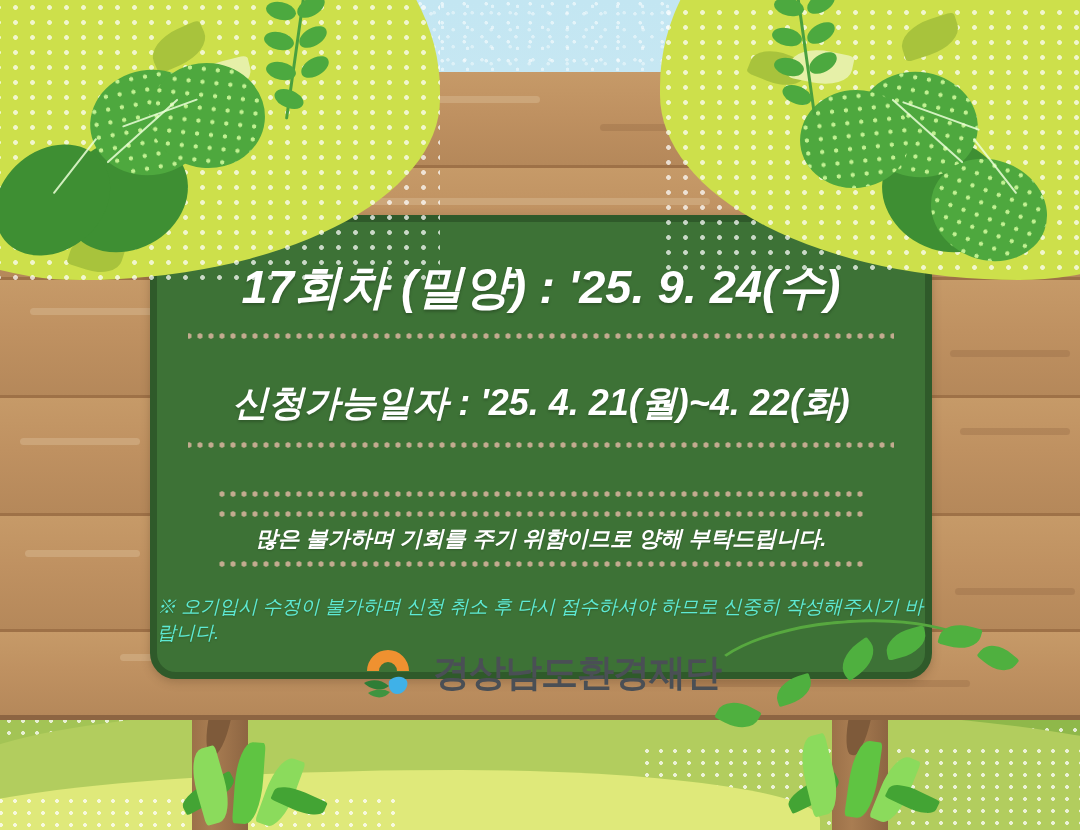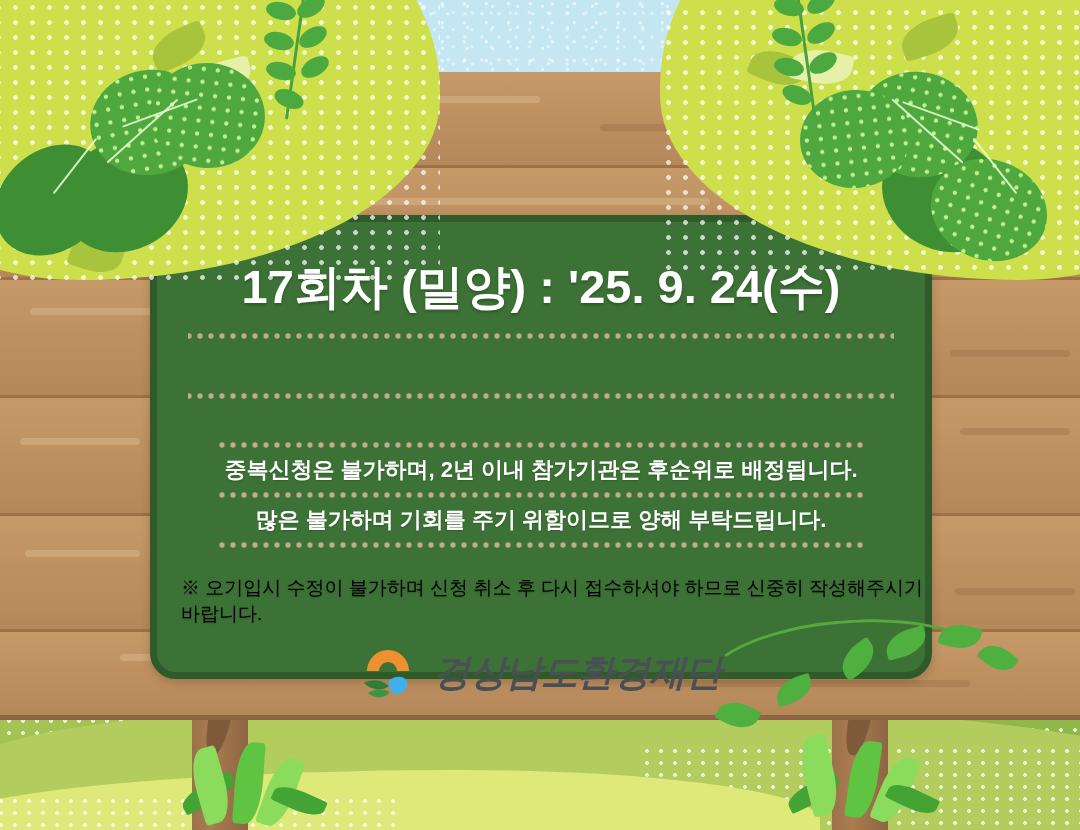--- a/index.html
+++ b/index.html
@@ -110,20 +110,21 @@
 
   
   .panel {
     position:absolute; left:150px; top:215px; width:782px; height:464px;
     background:#3d7236;
     border:7px solid #2f5a2a;
     border-radius:26px;
     box-shadow:0 3px 10px rgba(60,40,20,.25);
     display:flex; flex-direction:column; align-items:center;
     padding-top:22px;
+    font-style:italic;
   }
 
   
   .title {
     position:absolute; left:0; top:112px; width:1080px; text-align:center;
     font-size:52px; font-weight:bold; letter-spacing:1px;
     color:#f7eedb;
     text-shadow:
       -3px -3px 0 #8b6239, 3px -3px 0 #8b6239, -3px 3px 0 #8b6239, 3px 3px 0 #8b6239,
       -4px 0 0 #8b6239, 4px 0 0 #8b6239, 0 -4px 0 #8b6239, 0 4px 0 #8b6239,
@@ -139,42 +140,41 @@
   }
   .head2 {
     font-size:36px; font-weight:bold; color:#ffffff;
     text-shadow:0 2px 3px rgba(0,0,0,.22);
   }
   .body-line {
     font-size:22px; font-weight:bold; color:#ffffff;
     text-shadow:0 1px 2px rgba(0,0,0,.2);
   }
   .note {
-    font-size:19px; color:#000000; font-weight:normal;
+    font-size:19px; color:#5eead4; font-weight:normal;
     text-shadow:0 1px 2px rgba(0,0,0,.2);
-    padding-left:24px;
   }
 
   .dotline {
     width:706px; height:6px; margin:14px 0;
     background-image:radial-gradient(circle, #c3ab8f 0 2.4px, transparent 3px);
     background-size:11px 6px; background-repeat:repeat-x;
     background-position:center;
   }
   .dotline.short { width:646px; }
   .dotline.tight { margin:7px 0; }
 
   .sp-a { height:26px; }
   .sp-b { height:22px; }
   .sp-c { height:20px; }
 
   
   .logo-row {
     position:absolute; left:0; top:645px; width:1080px;
-    display:flex; align-items:center; justify-content:center; gap:16px; z-index:7;font-style:italic;
+    display:flex; align-items:center; justify-content:center; gap:16px; z-index:7;
   }
   .logo-mark { position:relative; width:58px; height:56px; }
   .logo-name {
     font-size:37px; font-weight:bold; color:#4a4f55; letter-spacing:-1px;
   }
 
   
   .canopy {
     position:absolute; background:#cde04b; z-index:4;
   }
@@ -301,24 +301,24 @@
       <div class="grain" style="left:120px; top:22px; width:460px;"></div>
       <div class="grain d" style="left:640px; top:48px; width:330px;"></div>
     </div>
   </div>
 
 
   <div class="panel">
     <div class="head1">17회차 (밀양) : '25. 9. 24(수)</div>
     <div class="dotline"></div>
     <div class="sp-a"></div>
+    <div class="head2">신청가능일자 : '25. 4. 21(월)~4. 22(화)</div>
     <div class="dotline"></div>
     <div class="sp-b"></div>
     <div class="dotline short tight"></div>
-    <div class="body-line">중복신청은 불가하며, 2년 이내 참가기관은 후순위로 배정됩니다.</div>
     <div class="dotline short tight"></div>
     <div class="body-line">많은 불가하며 기회를 주기 위함이므로 양해 부탁드립니다.</div>
     <div class="dotline short tight"></div>
     <div class="sp-c"></div>
     <div class="note">※ 오기입시 수정이 불가하며 신청 취소 후 다시 접수하셔야 하므로 신중히 작성해주시기 바랍니다.</div>
   </div>
 
   <div class="logo-row">
     <div class="logo-mark">
       <svg width="58" height="56" viewBox="0 0 58 56">

